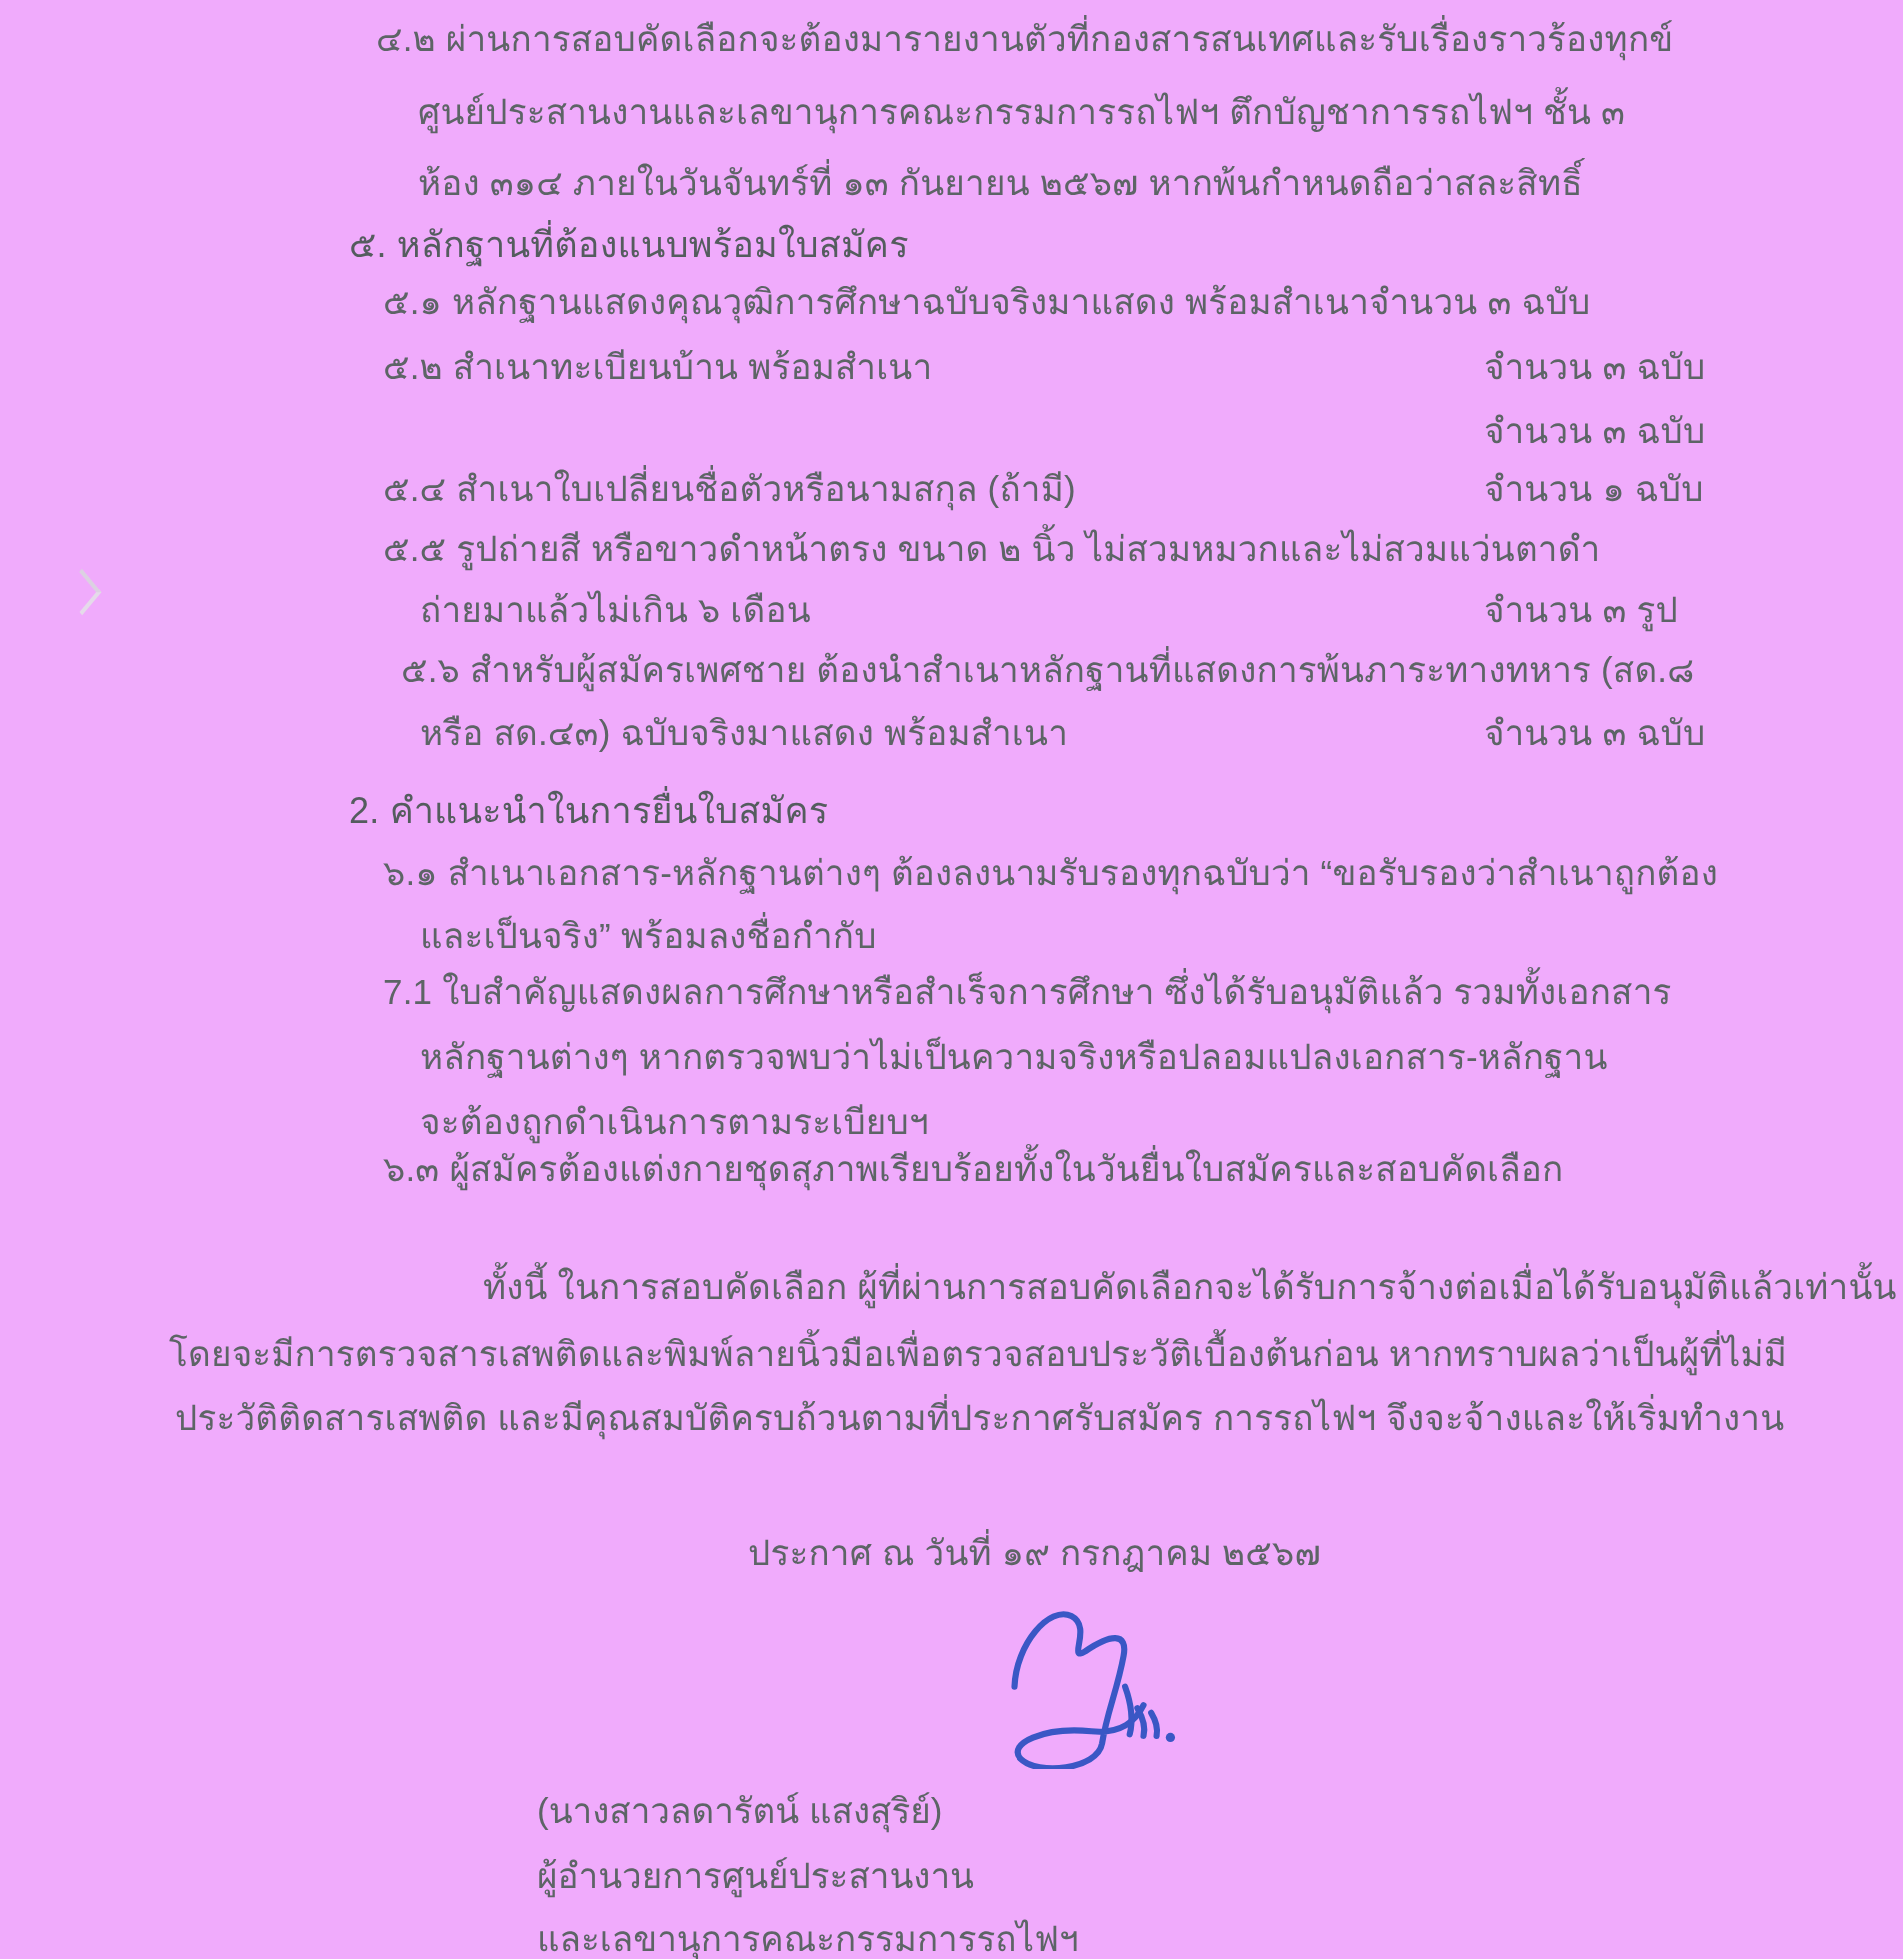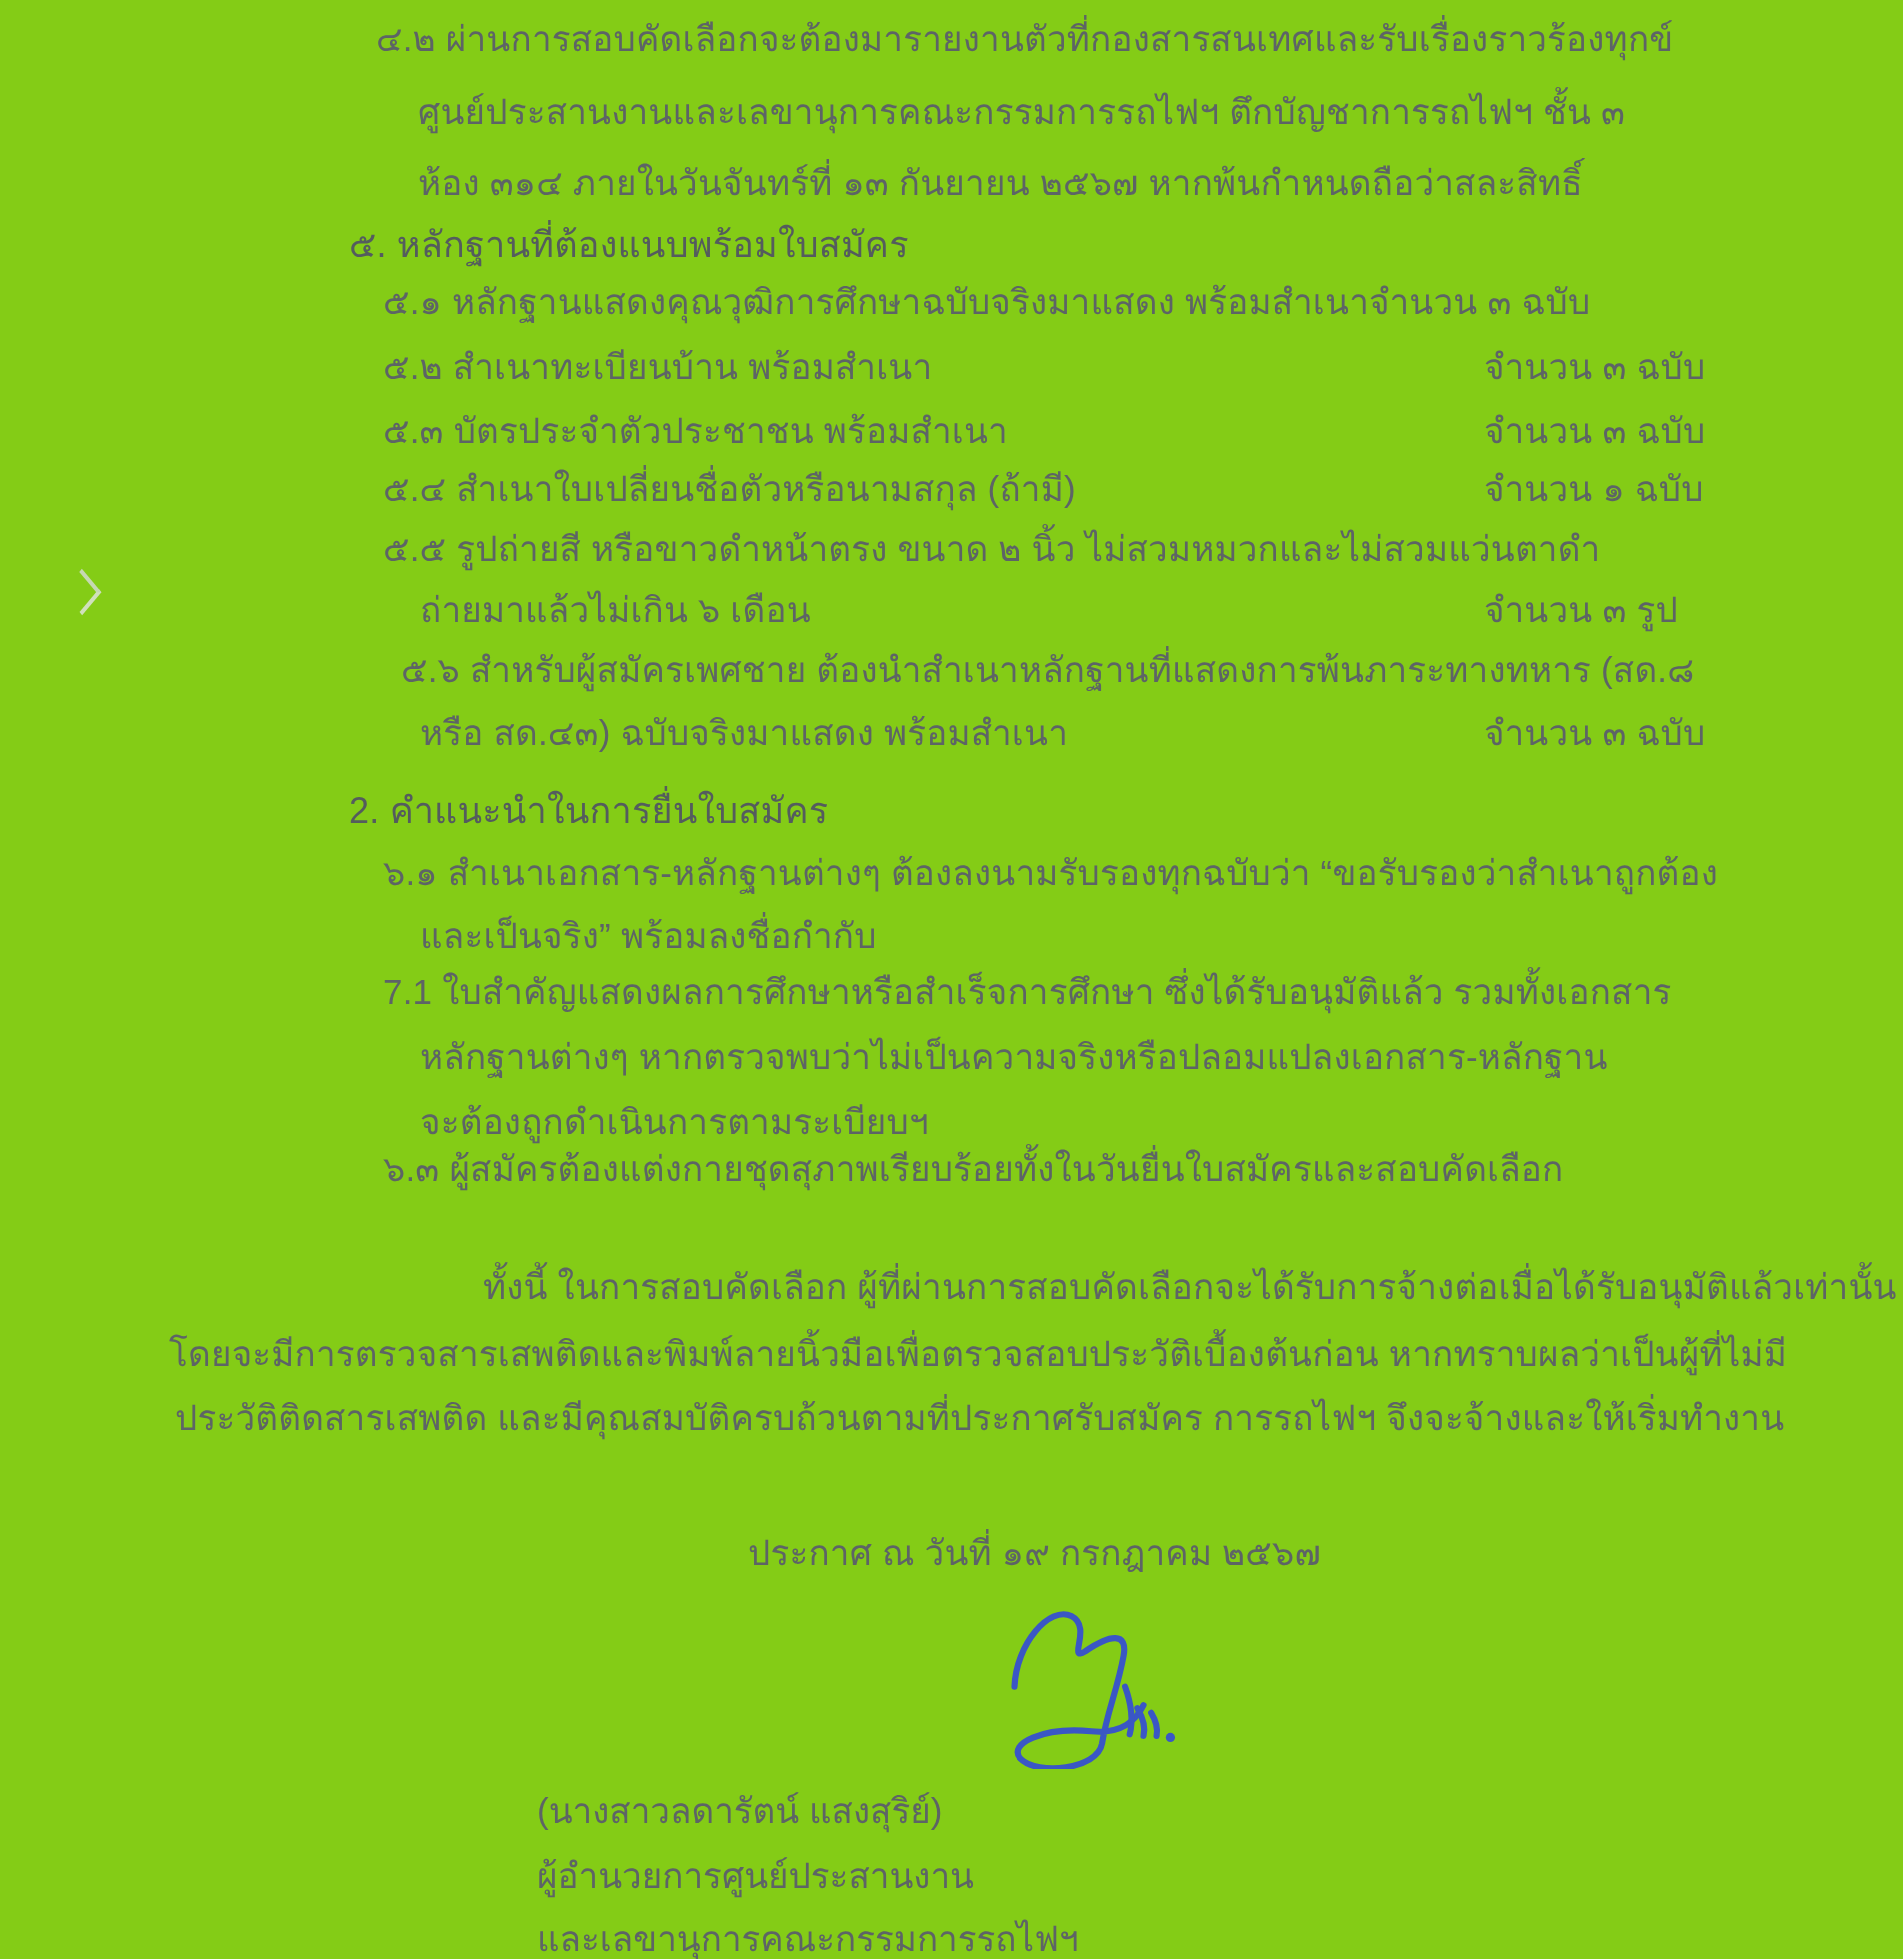--- a/index.html
+++ b/index.html
@@ -1,20 +1,20 @@
 <!DOCTYPE html>
 <html lang="th" style="font-size:12.3px"><head>
 <meta charset="utf-8">
 <style>
   html,body{margin:0;padding:0;background:#ffffff;}
   .page{
     position:relative;
     width:1904px;
     height:1960px;
-    background:#84cc16;
+    background:#f0abfc;
     font-family:"Liberation Sans","DejaVu Sans",sans-serif;
     color:#5d6466;
     font-size:35px;
     overflow:hidden;
   }
   .line{
     position:absolute;
     white-space:nowrap;
     line-height:1.15;
     letter-spacing:0.2px;
@@ -44,21 +44,20 @@
   <div class="line" style="top:92px;left:418px">ศูนย์ประสานงานและเลขานุการคณะกรรมการรถไฟฯ ตึกบัญชาการรถไฟฯ ชั้น ๓</div>
   <div class="line" style="top:163px;left:418px">ห้อง ๓๑๔ ภายในวันจันทร์ที่ ๑๓ กันยายน ๒๕๖๗ หากพ้นกำหนดถือว่าสละสิทธิ์</div>
 
   <div class="line bold" style="top:224px;left:349px">๕. หลักฐานที่ต้องแนบพร้อมใบสมัคร</div>
 
   <div class="line" style="top:282px;left:383px">๕.๑ หลักฐานแสดงคุณวุฒิการศึกษาฉบับจริงมาแสดง พร้อมสำเนาจำนวน ๓ ฉบับ</div>
 
   <div class="line" style="top:347px;left:383px">๕.๒ สำเนาทะเบียนบ้าน พร้อมสำเนา</div>
   <div class="line qty" style="top:347px">จำนวน ๓ ฉบับ</div>
 
-  <div class="line" style="top:411px;left:383px">๕.๓ บัตรประจำตัวประชาชน พร้อมสำเนา</div>
   <div class="line qty" style="top:411px">จำนวน ๓ ฉบับ</div>
 
   <div class="line" style="top:469px;left:383px">๕.๔ สำเนาใบเปลี่ยนชื่อตัวหรือนามสกุล (ถ้ามี)</div>
   <div class="line qty" style="top:469px">จำนวน ๑ ฉบับ</div>
 
   <div class="line" style="top:529px;left:383px">๕.๕ รูปถ่ายสี หรือขาวดำหน้าตรง ขนาด ๒ นิ้ว ไม่สวมหมวกและไม่สวมแว่นตาดำ</div>
   <div class="line" style="top:590px;left:420px">ถ่ายมาแล้วไม่เกิน ๖ เดือน</div>
   <div class="line qty" style="top:590px">จำนวน ๓ รูป</div>
 
   <div class="line" style="top:650px;left:401px">๕.๖ สำหรับผู้สมัครเพศชาย ต้องนำสำเนาหลักฐานที่แสดงการพ้นภาระทางทหาร (สด.๘</div>

